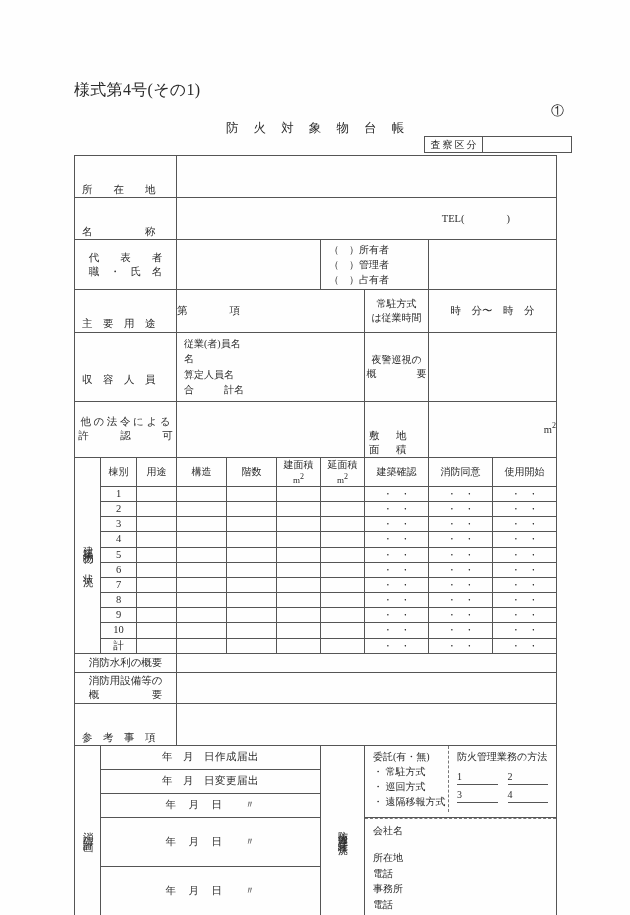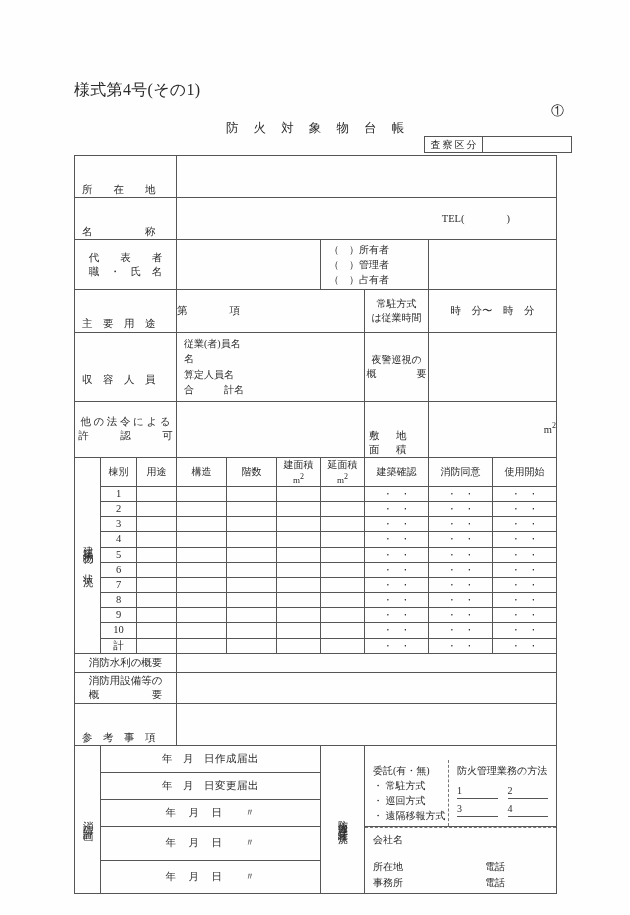--- a/index.html
+++ b/index.html
@@ -129,21 +129,20 @@
     text-align: center;
     font-size: 10.5px;
     letter-spacing: 0.5px;
   }
   .plan-date .g { display: inline-block; }
 
   .entrust {
     display: flex;
     font-size: 10px;
     line-height: 1.5;
-    margin-top: 14px;
   }
   .entrust .left {
     width: 44%;
     border-right: 1px dashed #777;
     padding: 3px 0 3px 8px;
     box-sizing: border-box;
   }
   .entrust .right {
     flex: 1;
     padding: 3px 0 3px 8px;
@@ -160,21 +159,21 @@
     border-bottom: 1px solid #555;
     font-size: 10px;
     padding-bottom: 0px;
   }
   .company {
     border-top: 1px dashed #777;
     padding: 4px 0 3px 8px;
     font-size: 10px;
     line-height: 1.55;
   }
-  .addr-row { display: flex; }
+  .addr-row { display: flex; flex-direction: column; }
   .addr-row .k { width: 112px; }
 </style>
 </head>
 <body>
 
 <div class="page">
 
   <div class="form-code">様式第4号(その1)</div>
   <div class="circle-num">①</div>
   <div class="doc-title">防 火 対 象 物 台 帳</div>

